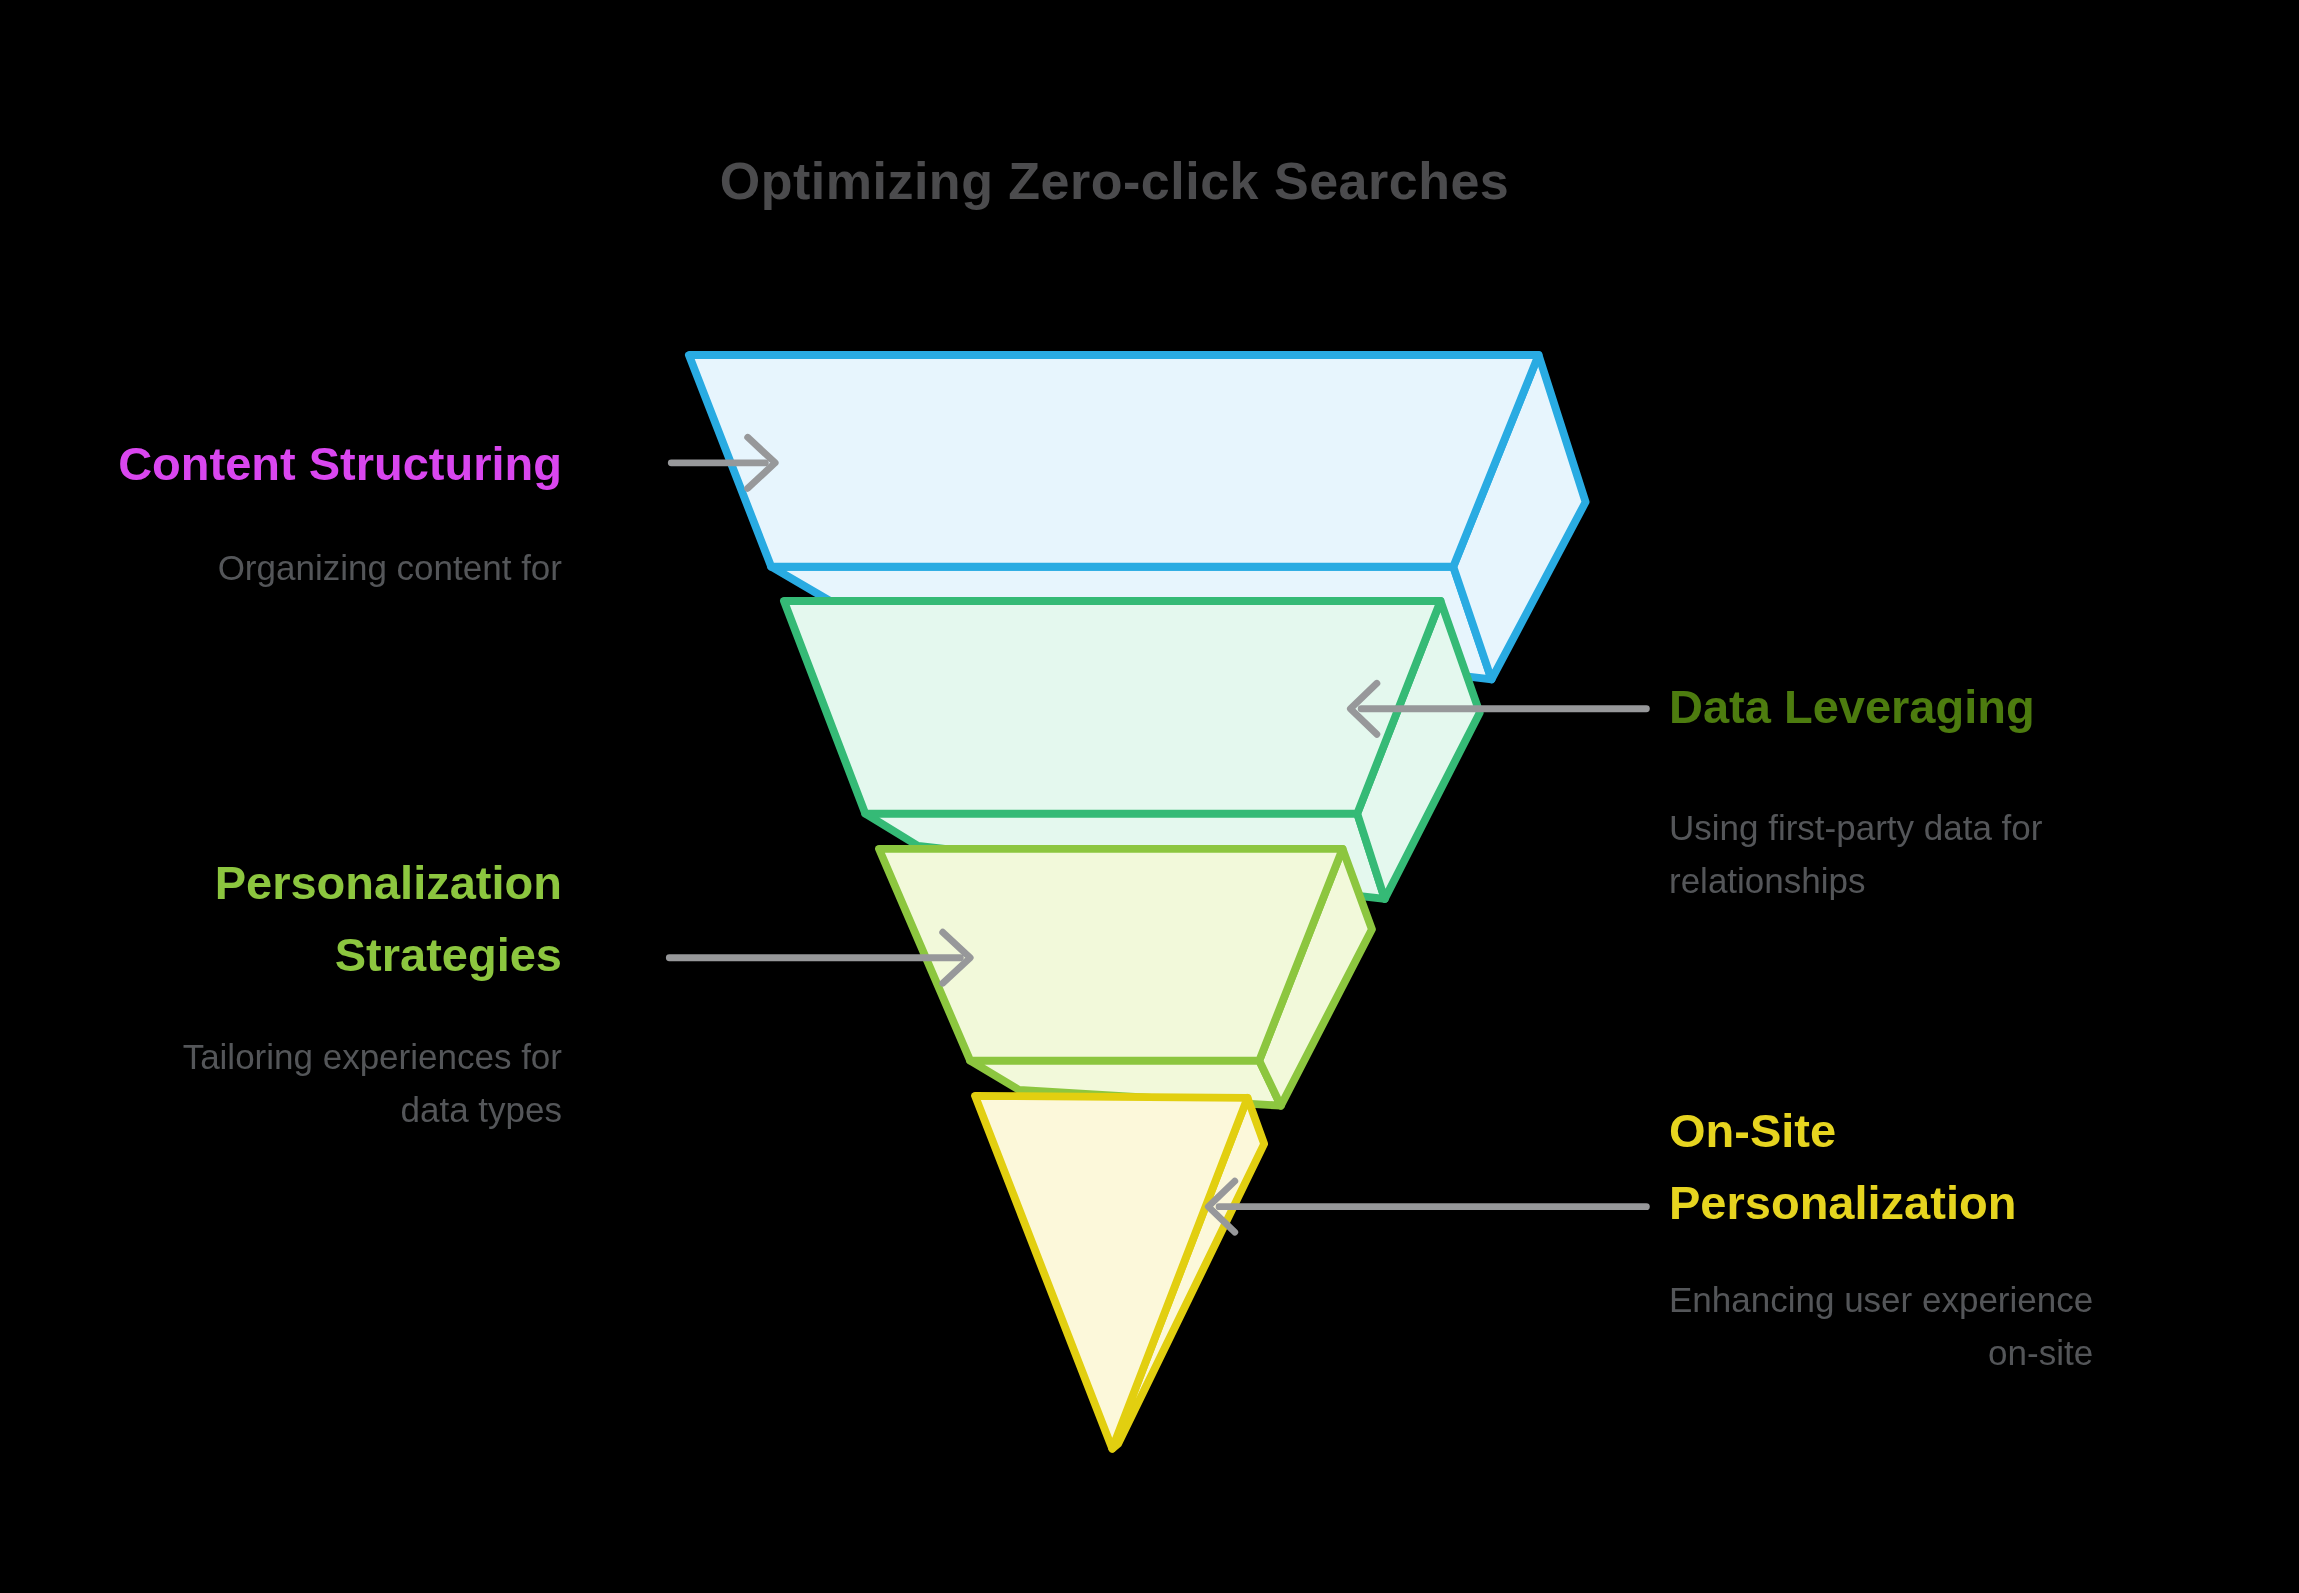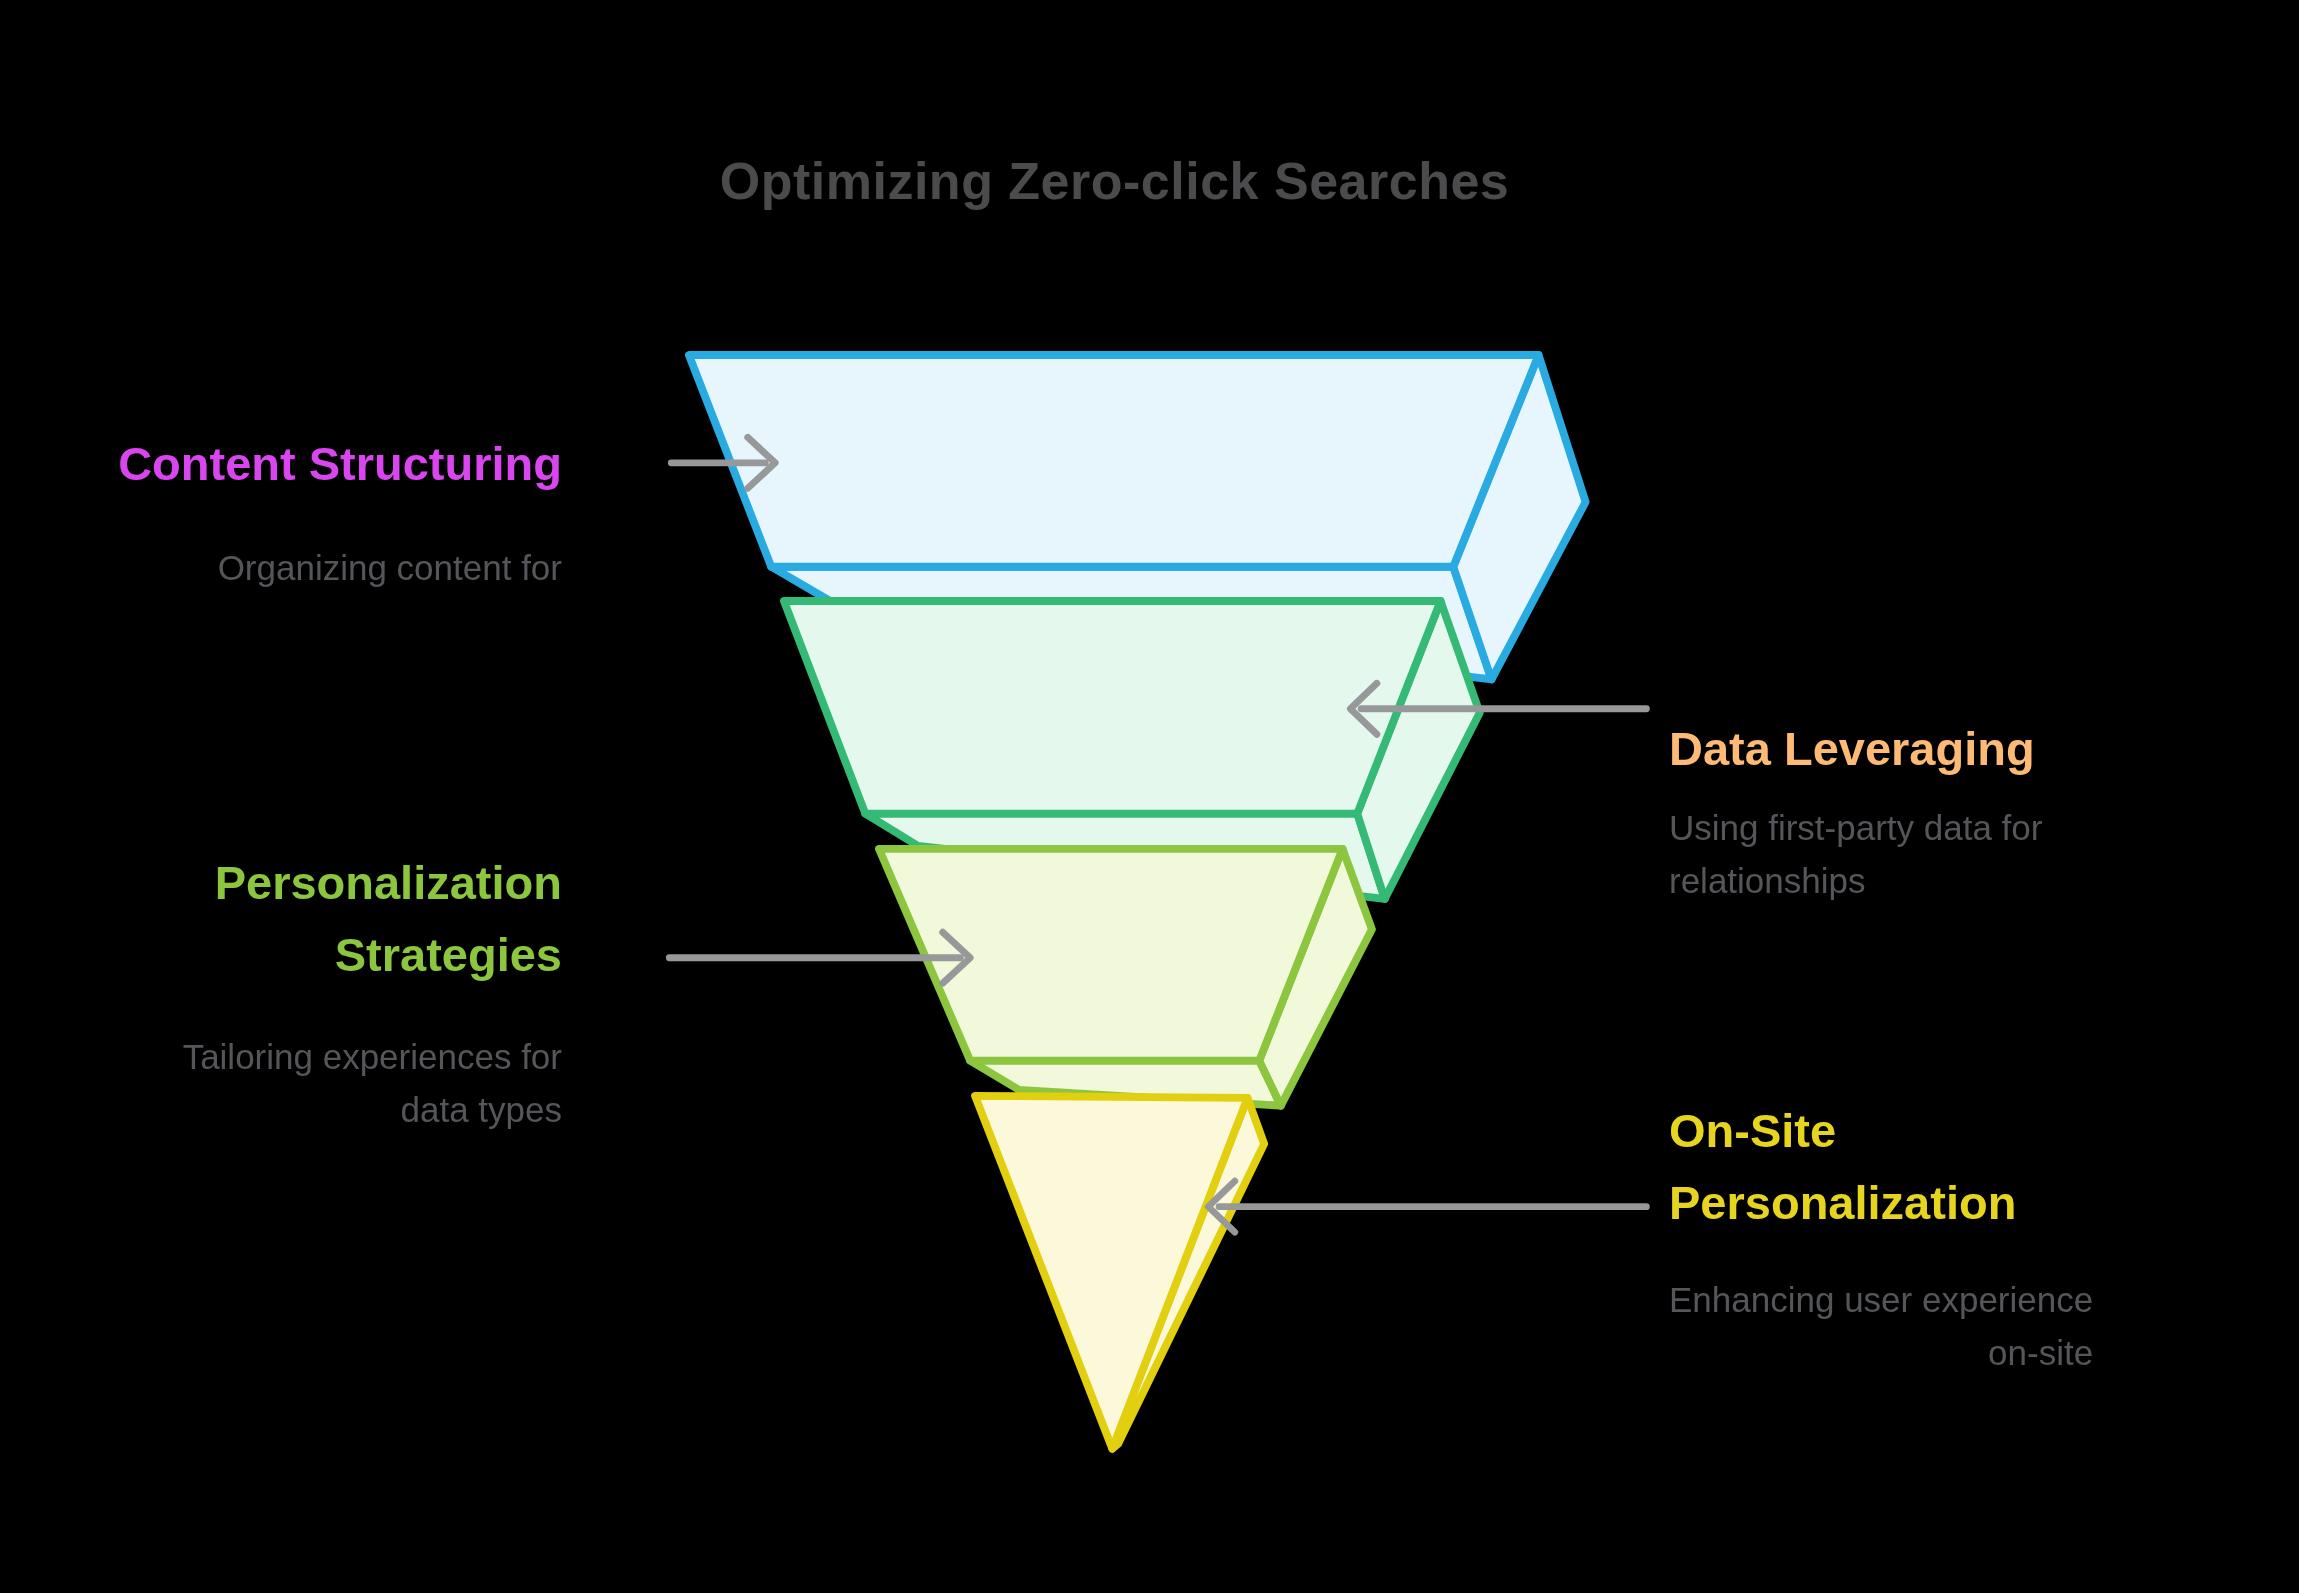--- a/index.html
+++ b/index.html
@@ -104,21 +104,21 @@
       <line x1="1680" y1="1231" x2="1244" y2="1231" stroke="#97989A"></line>
       <polyline points="1260,1205 1233,1231 1260,1257" stroke="#97989A"></polyline>
     </g>
   </svg>
 
   <div class="lbl lbl-title align-right" style="right: 1667px; top: 435px; color: #d946ef;">Content Structuring</div>
   <div class="lbl lbl-desc align-right" style="right: 1667px; top: 541px; color: rgb(84, 86, 89); margin-left: 24px;">
     <div>Organizing content for</div>
   </div>
 
-  <div class="lbl lbl-title align-left" style="left: 1669px; top: 678px; color: #fdba74; margin-top: 42px;">Data Leveraging</div>
+  <div class="lbl lbl-title align-left" style="left: 1669px; top: 678px; color: #4d7c0f;">Data Leveraging</div>
   <div class="lbl lbl-desc align-left" style="left: 1669px; top: 781px; color: rgb(84, 86, 89); margin-top: 20px;">
     <div>Using first-party data for</div>
     <div>relationships</div>
   </div>
 
   <div class="lbl lbl-title two-line align-right" style="right: 1667px; top: 847px; color: rgb(140, 198, 63);">
     <div>Personalization</div>
     <div>Strategies</div>
   </div>
   <div class="lbl lbl-desc align-right" style="right: 1667px; top: 1030px; color: rgb(84, 86, 89);">

